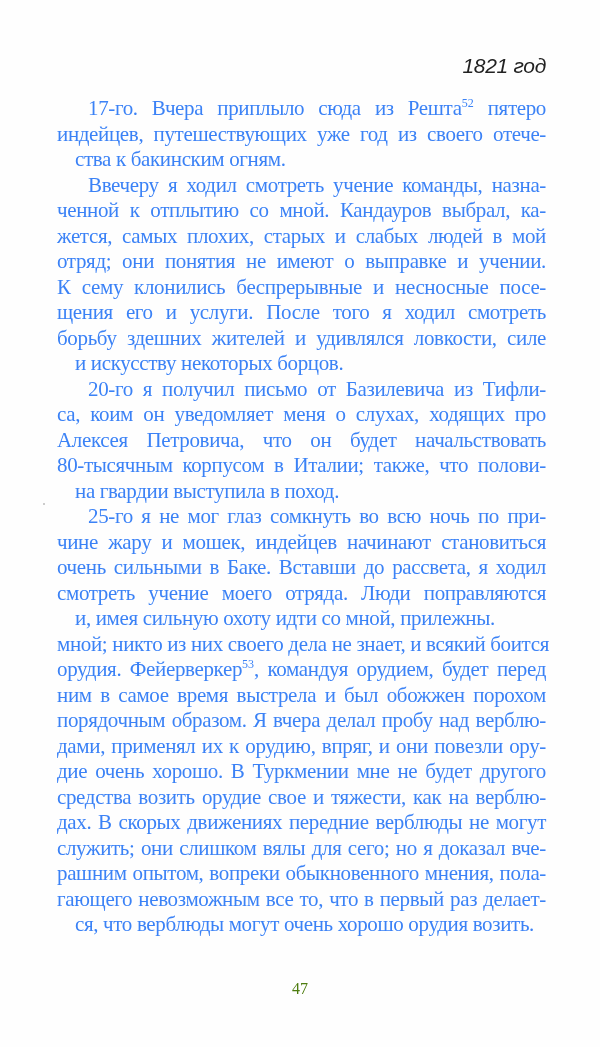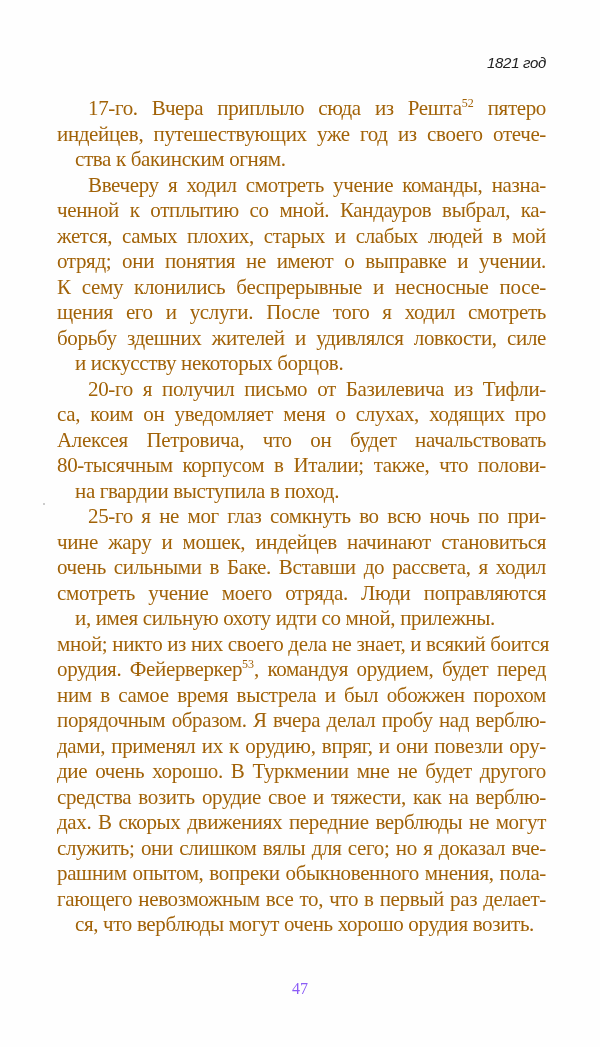--- a/index.html
+++ b/index.html
@@ -20,34 +20,34 @@
       width: 600px;
       height: 1047px;
       background: #fefefe;
     }
     .running-head {
       position: absolute;
       top: 54px;
       right: 54px;
       font-family: "Liberation Sans", sans-serif;
       font-style: italic;
-      font-size: 15px;
+      font-size: 21px;
       letter-spacing: -0.3px;
       color: #222;
       text-align: center;
     }
     .body-text {
       position: absolute;
       left: 57px;
       top: 96px;
       width: 489px;
       font-family: "Liberation Serif", serif;
       font-size: 21px;
       line-height: 25.5px;
-      color: #a16207;
+      color: #3b82f6;
     }
     .body-text .line {
       display: block;
       white-space: nowrap;
       text-align: justify;
       text-align-last: justify;
       height: 25.5px;
       letter-spacing: -0.35px;
     }
     .body-text .line.last {
@@ -64,21 +64,21 @@
       letter-spacing: 0;
     }
     .folio {
       position: absolute;
       top: 980px;
       left: 0;
       width: 600px;
       text-align: center;
       font-family: "Liberation Serif", serif;
       font-size: 16px;
-      color: #8b5cf6;
+      color: #4d7c0f;
     }
     .speck {
       position: absolute;
       left: 43px;
       top: 503px;
       width: 2px;
       height: 2px;
       background: #bbb;
       border-radius: 1px;
     }

